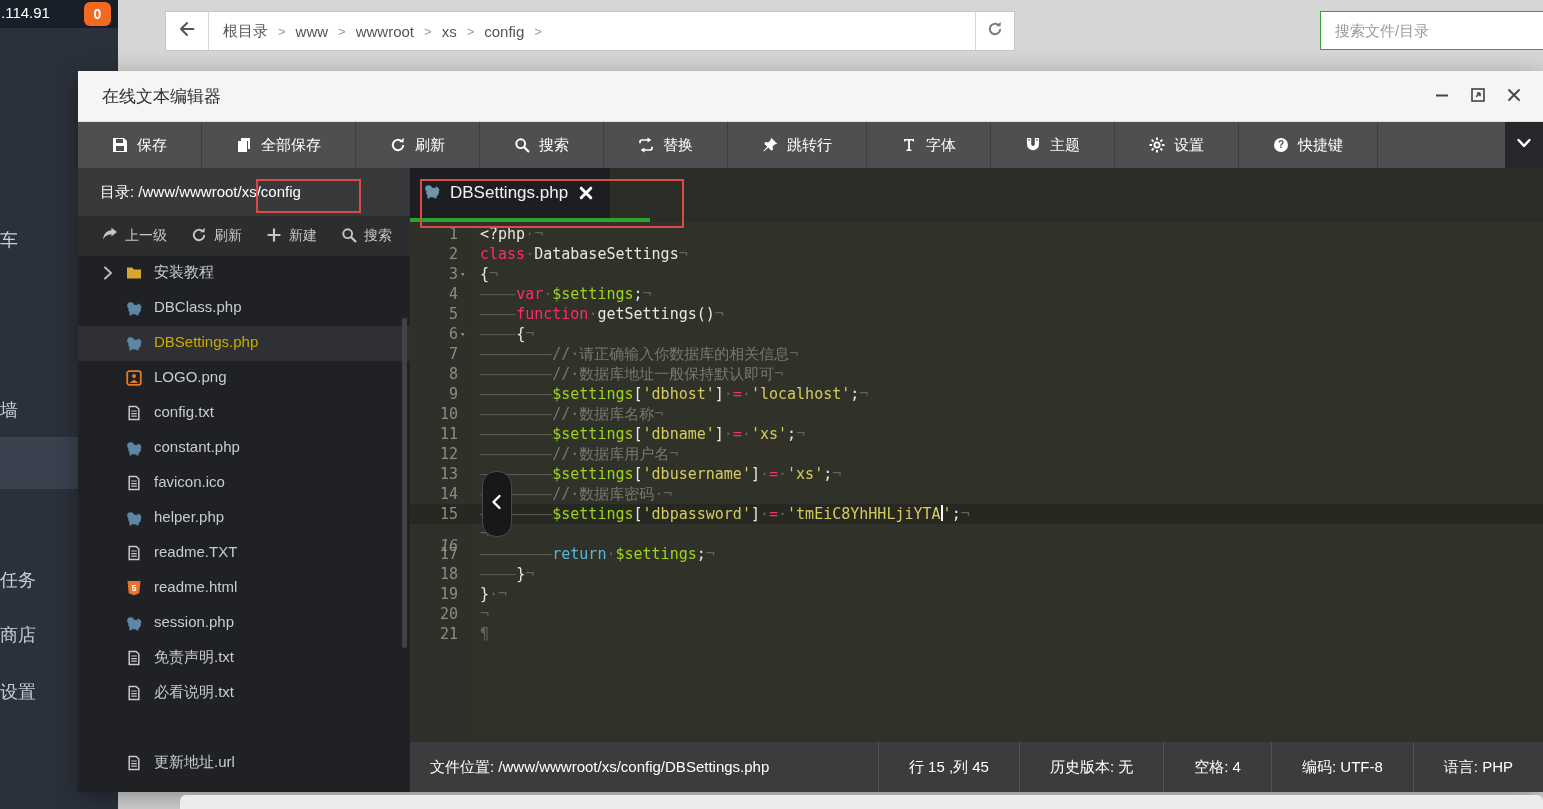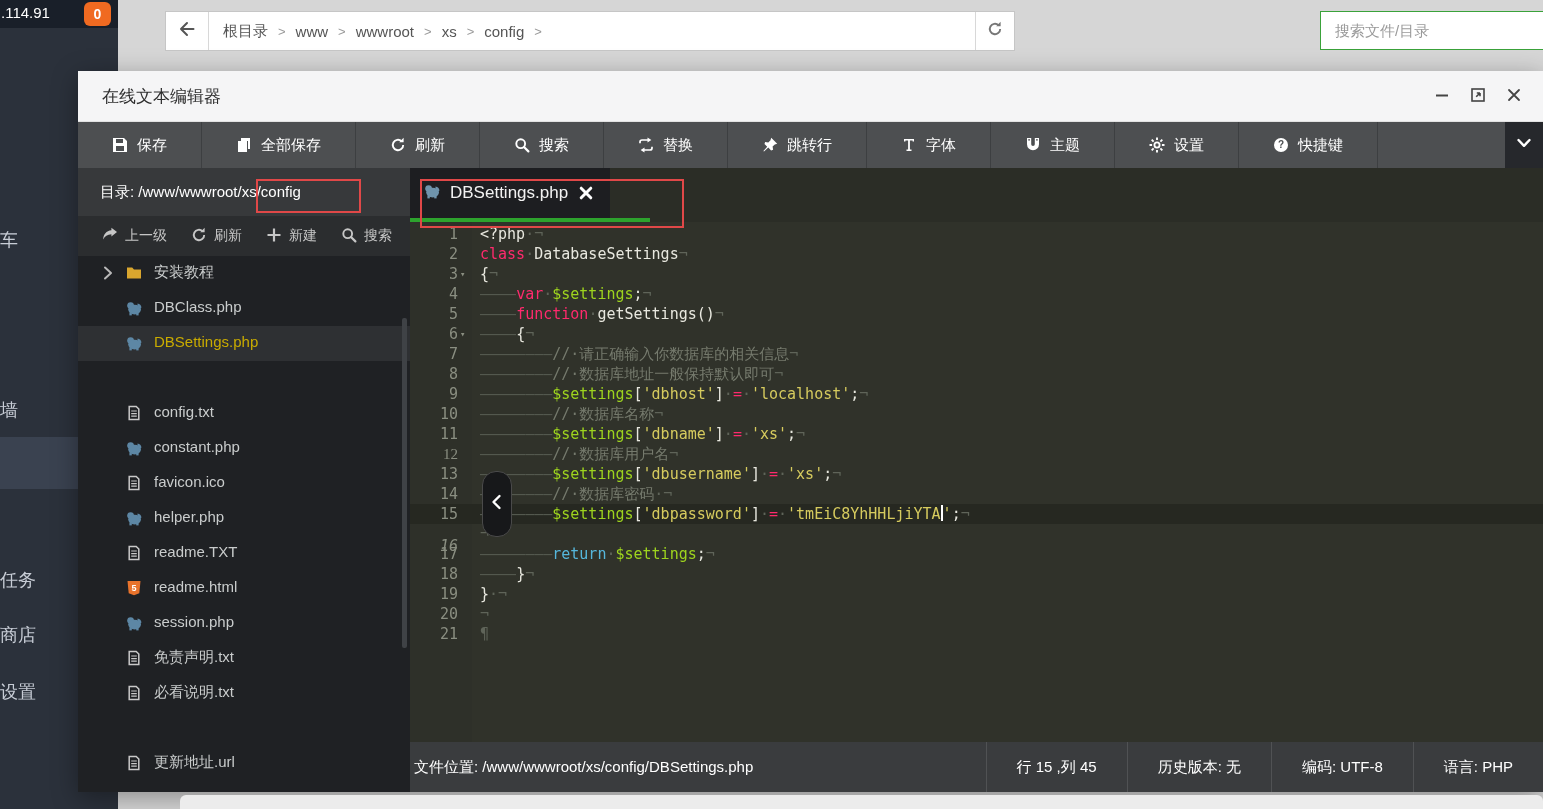--- a/index.html
+++ b/index.html
@@ -78,21 +78,21 @@
   .tok-k{color:#ff2a6d;}
   .tok-v{color:#9ed41e;}
   .tok-s{color:#d6cb5e;}
   .tok-c{color:#757a6d;}
   .tok-r{color:#56b7dc;}
   .tok-w{color:#5f6459;}
   .tok-g{color:#555a50;}
   .cursor{display:inline-block;width:2px;height:16px;background:#fff;vertical-align:-2px;}
   
   .statusbar{position:absolute;left:0;top:574px;width:100%;height:50px;background:#3a3c3e;display:flex;align-items:stretch;color:#fff;font-size:15px;}
-  .sb-file{flex:1;display:flex;align-items:center;padding-left:4px;white-space:nowrap;}
+  .sb-file{flex:1;display:flex;align-items:center;padding-left:20px;white-space:nowrap;}
   .sb-item{display:flex;align-items:center;padding:8px 30px;border-left:1px solid #505254;white-space:nowrap;cursor:pointer;}
   
   .collapse-handle{position:absolute;left:404px;top:400px;width:28px;height:64px;background:#17181a;
     border:1px solid #4a4a4a;border-radius:14px;z-index:12;display:flex;align-items:center;justify-content:center;color:#fff;cursor:pointer;}
   
   .anno{position:absolute;border:2px solid #e04848;z-index:15;pointer-events:none;}
   .anno-dir{left:256px;top:179px;width:101px;height:30px;}
   .anno-tab{left:420px;top:179px;width:260px;height:45px;}
   
   .bottom-strip{position:absolute;left:180px;top:795px;width:1363px;height:14px;background:#ececec;
@@ -323,20 +323,28 @@
           <span class="tree-icon icn" style="color: rgb(93, 135, 165);"><svg width="16" height="16" viewBox="0 0 16 16" xmlns="http://www.w3.org/2000/svg">
               <g fill="currentColor">
                 <circle cx="4.6" cy="5.6" r="3.4"></circle>
                 <ellipse cx="8.6" cy="9.6" rx="6.4" ry="4.8"></ellipse>
                 <path d="M11.5 3.6c2.2.2 3.9 1.9 3.9 4.2l-1.7 1-2.2-3.4z"></path>
                 <rect x="3.4" y="12.4" width="2.4" height="3"></rect>
                 <rect x="10.2" y="12.4" width="2.4" height="3"></rect>
               </g>
             </svg></span>
           <span class="tree-label">DBSettings.php</span>
+        </div>
+        <div class="tree-row" style="top: 105px;">
+          <span class="tree-icon icn"><svg width="16" height="16" viewBox="0 0 16 16" xmlns="http://www.w3.org/2000/svg">
+              <rect x="1.2" y="1.2" width="13.6" height="13.6" rx="2" fill="none" stroke="#e07b2a" stroke-width="1.8"></rect>
+              <circle cx="8" cy="6" r="2" fill="#e07b2a"></circle>
+              <path d="M3.5 13 8 9.5l4.5 3.5z" fill="#e07b2a"></path>
+            </svg></span>
+          <span class="tree-label">LOGO.png</span>
         </div>
         <div class="tree-row" style="top: 140px;">
           <span class="tree-icon icn"><svg width="16" height="16" viewBox="0 0 16 16" xmlns="http://www.w3.org/2000/svg">
               <path d="M3.2 1.4h7l2.6 2.6v10.6H3.2z" fill="none" stroke="#c9c9c9" stroke-width="1.5"></path>
               <path d="M5.2 6h5.6M5.2 8.6h5.6M5.2 11.2h5.6" stroke="#c9c9c9" stroke-width="1.2"></path>
             </svg></span>
           <span class="tree-label">config.txt</span>
         </div>
         <div class="tree-row" style="top: 210px;">
           <span class="tree-icon icn"><svg width="16" height="16" viewBox="0 0 16 16" xmlns="http://www.w3.org/2000/svg">
@@ -461,21 +469,21 @@
         <div class="gutter-num" style="top: 122px;">7</div>
         <div class="code-line" style="top: 122px;"><span class="tok-g">————————</span><span class="tok-c">//·请正确输入你数据库的相关信息</span><span class="tok-w">¬</span></div>
         <div class="gutter-num" style="top: 142px;">8</div>
         <div class="code-line" style="top: 142px;"><span class="tok-g">————————</span><span class="tok-c">//·数据库地址一般保持默认即可</span><span class="tok-w">¬</span></div>
         <div class="gutter-num" style="top: 162px;">9</div>
         <div class="code-line" style="top: 162px;"><span class="tok-g">————————</span><span class="tok-v">$settings</span><span class="tok-p">[</span><span class="tok-s">'dbhost'</span><span class="tok-p">]</span><span class="tok-w">·</span><span class="tok-k">=</span><span class="tok-w">·</span><span class="tok-s">'localhost'</span><span class="tok-p">;</span><span class="tok-w">¬</span></div>
         <div class="gutter-num" style="top: 182px;">10</div>
         <div class="code-line" style="top: 182px;"><span class="tok-g">————————</span><span class="tok-c">//·数据库名称</span><span class="tok-w">¬</span></div>
         <div class="gutter-num" style="top: 202px;">11</div>
         <div class="code-line" style="top: 202px;"><span class="tok-g">————————</span><span class="tok-v">$settings</span><span class="tok-p">[</span><span class="tok-s">'dbname'</span><span class="tok-p">]</span><span class="tok-w">·</span><span class="tok-k">=</span><span class="tok-w">·</span><span class="tok-s">'xs'</span><span class="tok-p">;</span><span class="tok-w">¬</span></div>
-        <div class="gutter-num" style="top: 222px; font-family: Liberation Serif, serif;">12</div>
+        <div class="gutter-num" style="top: 222px;">12</div>
         <div class="code-line" style="top: 222px;"><span class="tok-g">————————</span><span class="tok-c">//·数据库用户名</span><span class="tok-w">¬</span></div>
         <div class="gutter-num" style="top: 242px;">13</div>
         <div class="code-line" style="top: 242px;"><span class="tok-g">————————</span><span class="tok-v">$settings</span><span class="tok-p">[</span><span class="tok-s">'dbusername'</span><span class="tok-p">]</span><span class="tok-w">·</span><span class="tok-k">=</span><span class="tok-w">·</span><span class="tok-s">'xs'</span><span class="tok-p">;</span><span class="tok-w">¬</span></div>
         <div class="gutter-num" style="top: 262px;">14</div>
         <div class="code-line" style="top: 262px;"><span class="tok-g">————————</span><span class="tok-c">//·数据库密码</span><span class="tok-w">·¬</span></div>
         <div class="gutter-num" style="top: 282px;">15</div>
         <div class="code-line" style="top: 282px;"><span class="tok-g">————————</span><span class="tok-v">$settings</span><span class="tok-p">[</span><span class="tok-s">'dbpassword'</span><span class="tok-p">]</span><span class="tok-w">·</span><span class="tok-k">=</span><span class="tok-w">·</span><span class="tok-s">'tmEiC8YhHHLjiYTA</span><span class="cursor"></span><span class="tok-s">'</span><span class="tok-p">;</span><span class="tok-w">¬</span></div>
         <div class="gutter-num" style="top: 314px; font-style: italic;">16</div>
         <div class="code-line" style="top: 302px;"><span class="tok-w">¬</span></div>
         <div class="gutter-num" style="top: 322px;">17</div>
@@ -487,20 +495,21 @@
         <div class="gutter-num" style="top: 382px;">20</div>
         <div class="code-line" style="top: 382px;"><span class="tok-w">¬</span></div>
         <div class="gutter-num" style="top: 402px;">21</div>
         <div class="code-line" style="top: 402px;"><span class="tok-w">¶</span></div>
       </div>
     <div class="statusbar">
       <div class="sb-file">文件位置: /www/wwwroot/xs/config/DBSettings.php</div>
       <div id="sb-items" style="display:flex;align-items:stretch;">
           <div class="sb-item">行 15 ,列 45</div>
           <div class="sb-item">历史版本: 无</div>
+          <div class="sb-item">空格: 4</div>
           <div class="sb-item">编码: UTF-8</div>
           <div class="sb-item">语言: PHP</div>
         </div>
     </div>
   </div>
 
   <div class="collapse-handle">
     <span class="icn"><svg width="16" height="16" viewBox="0 0 16 16" xmlns="http://www.w3.org/2000/svg">
           <path d="M10.5 2 4.5 8l6 6" fill="none" stroke="currentColor" stroke-width="2.4" stroke-linecap="round" stroke-linejoin="round"></path>
         </svg></span>

